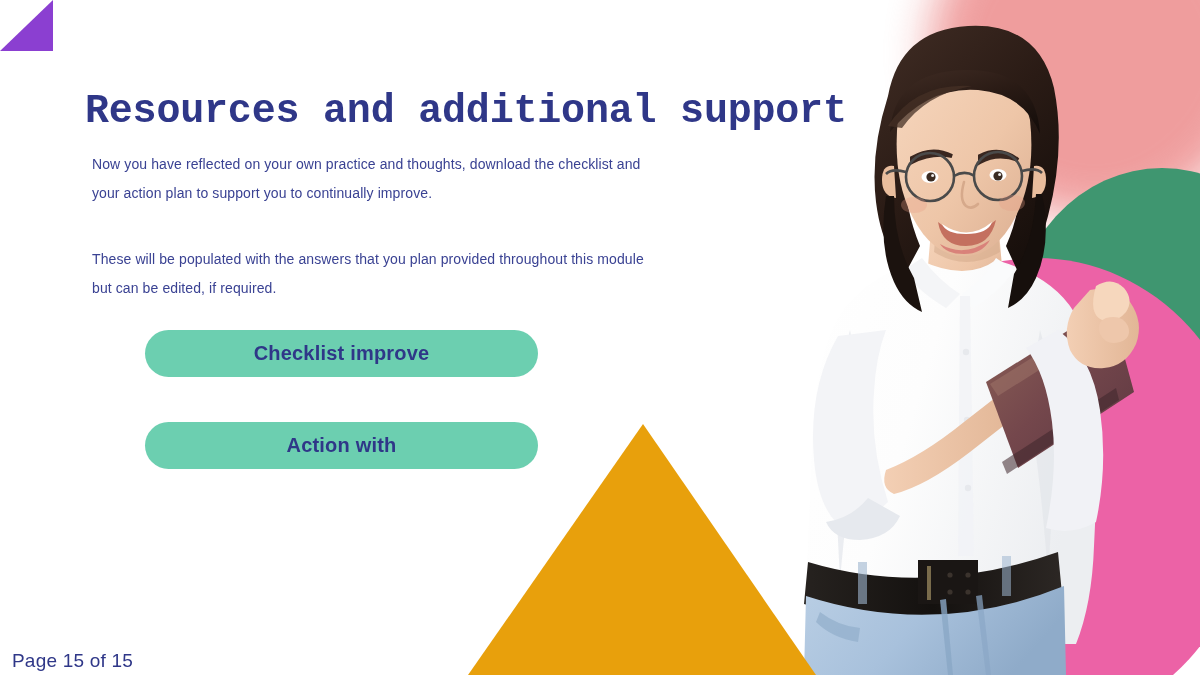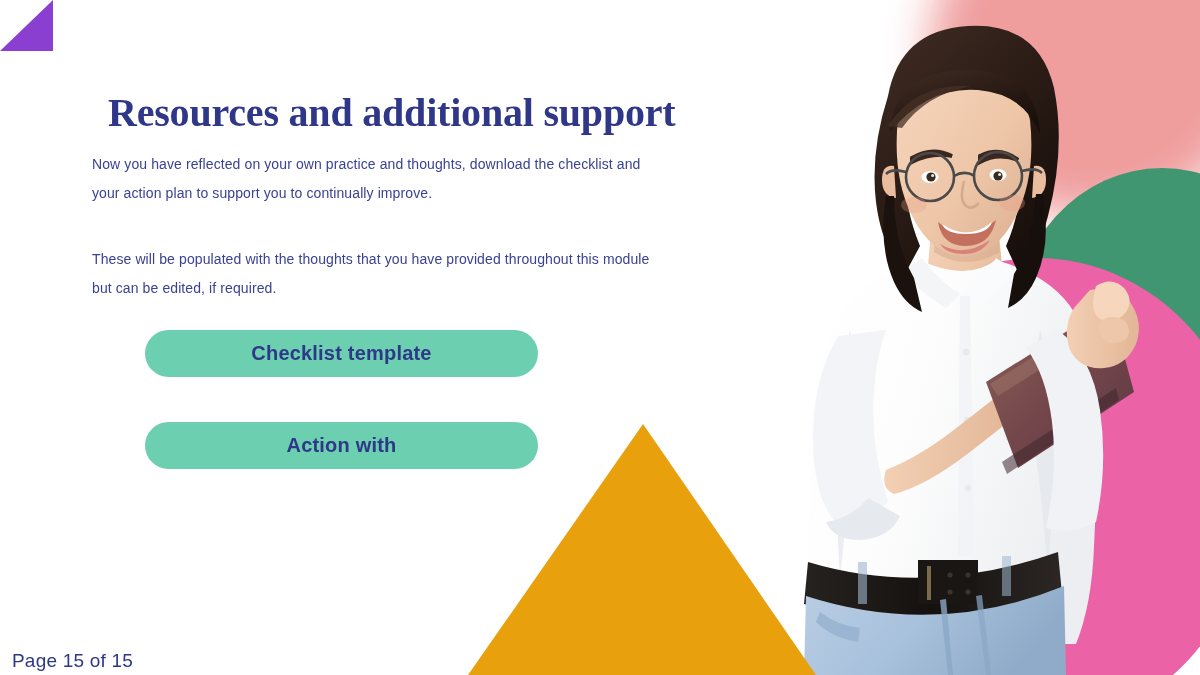--- a/index.html
+++ b/index.html
@@ -68,27 +68,26 @@
   
   #content {
     position: absolute;
     left: 0; top: 0;
     width: 700px;
   }
   #page-title {
     position: absolute;
     left: 85px;
     top: 62px;
-    font-family: Liberation Serif, serif;
+    font-family: Liberation Mono, monospace;
     font-weight: bold;
     font-size: 40px;
     letter-spacing: -0.2px;
     color: #2f3788;
     white-space: nowrap;
-    margin-left: 23px;
   }
   .body-para {
     position: absolute;
     left: 92px;
     width: 560px;
     font-size: 14px;
     line-height: 29px;
     color: #3a4293;
     letter-spacing: 0.1px;
   }
@@ -273,22 +272,22 @@
       <polygon points="53,0 53,51 0,51" fill="#8b3fd1"></polygon>
     </svg>
   </div>
 
   <div id="content">
 
     <h1 id="page-title">Resources and additional support</h1>
 
     <p class="body-para" id="para-1">Now you have reflected on your own practice and thoughts, download the checklist and your action plan to support you to continually improve.</p>
 
-    <p class="body-para" id="para-2">These will be populated with the thoughts that you have provided throughout this module but can be edited, if required.</p>
-
-    <button class="pill-button" id="btn-checklist">Checklist template</button>
+    <p class="body-para" id="para-2">These will be populated with the answers that you plan provided throughout this module but can be edited, if required.</p>
+
+    <button class="pill-button" id="btn-checklist">Checklist improve</button>
 
     <button class="pill-button" id="btn-action">Action with</button>
   </div>
 
   <div id="page-indicator">Page 15 of 15</div>
 
 </div>
 
 </body></html>

